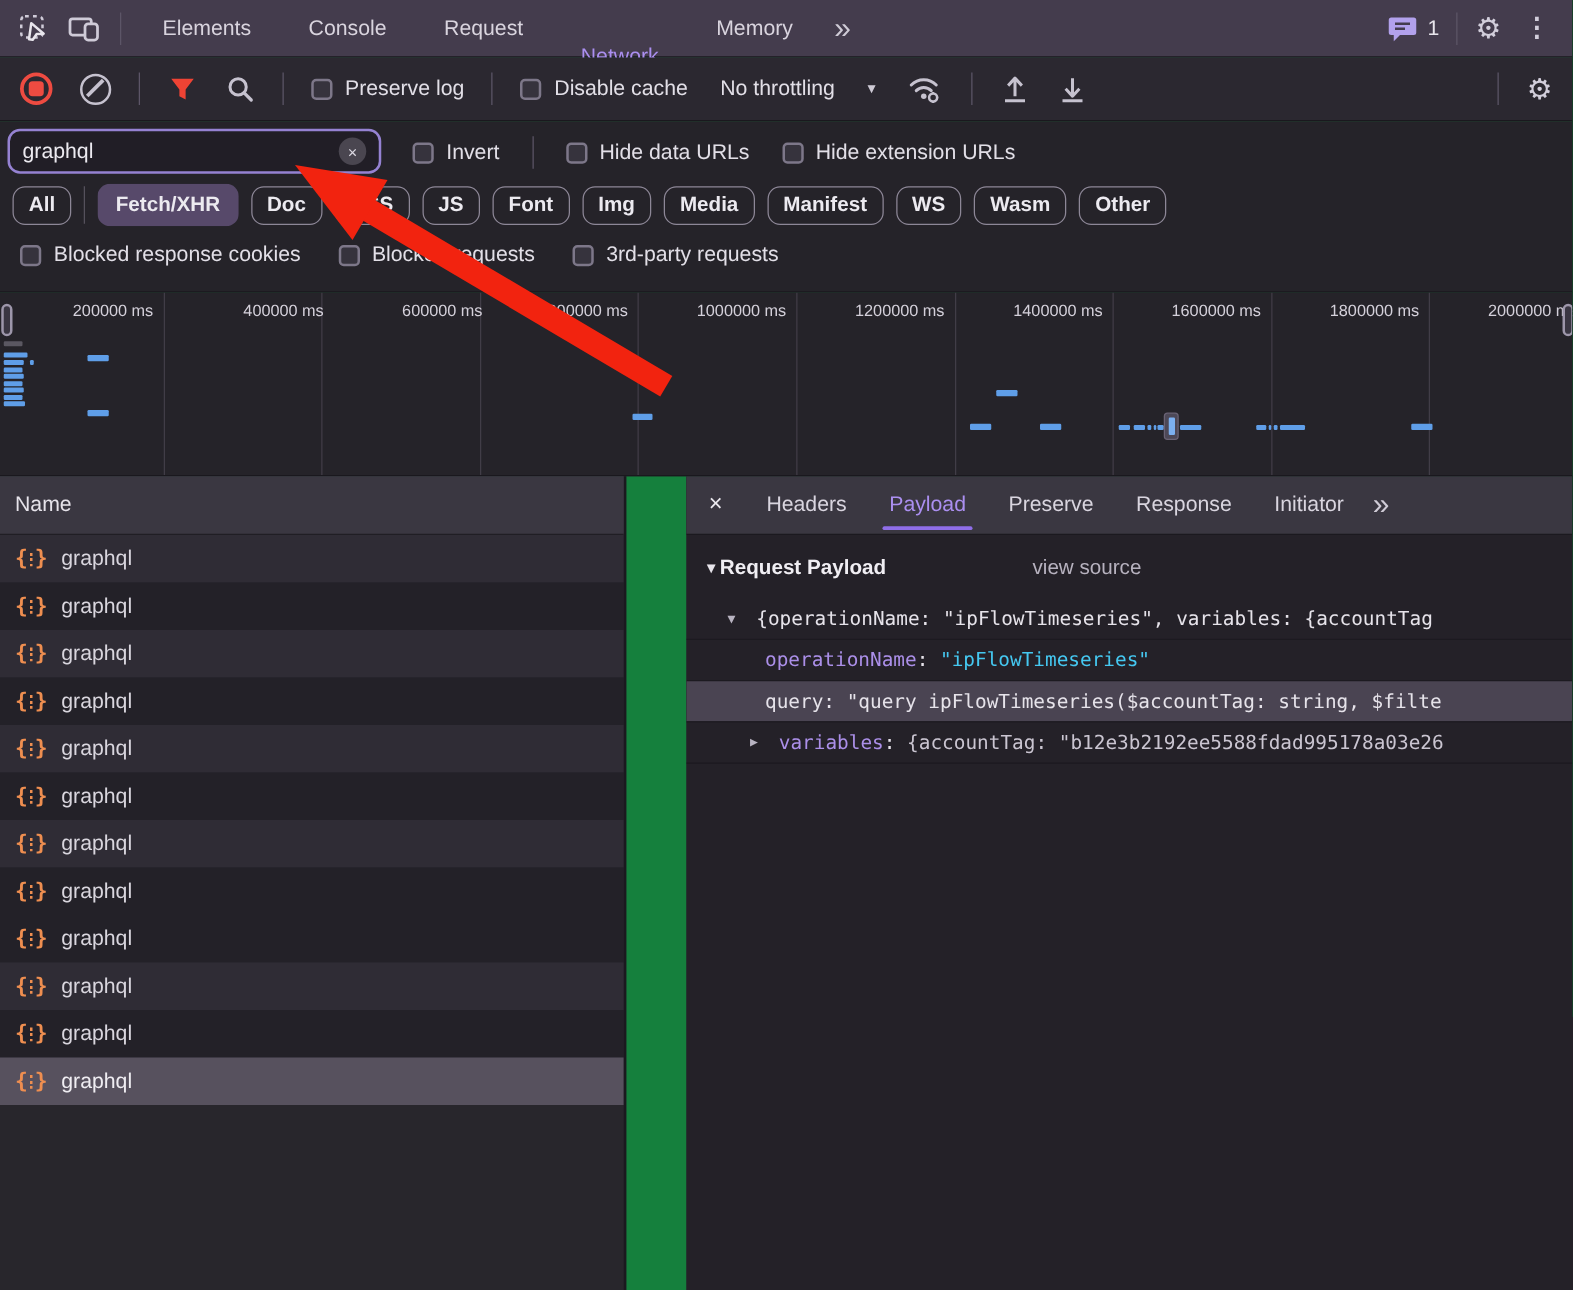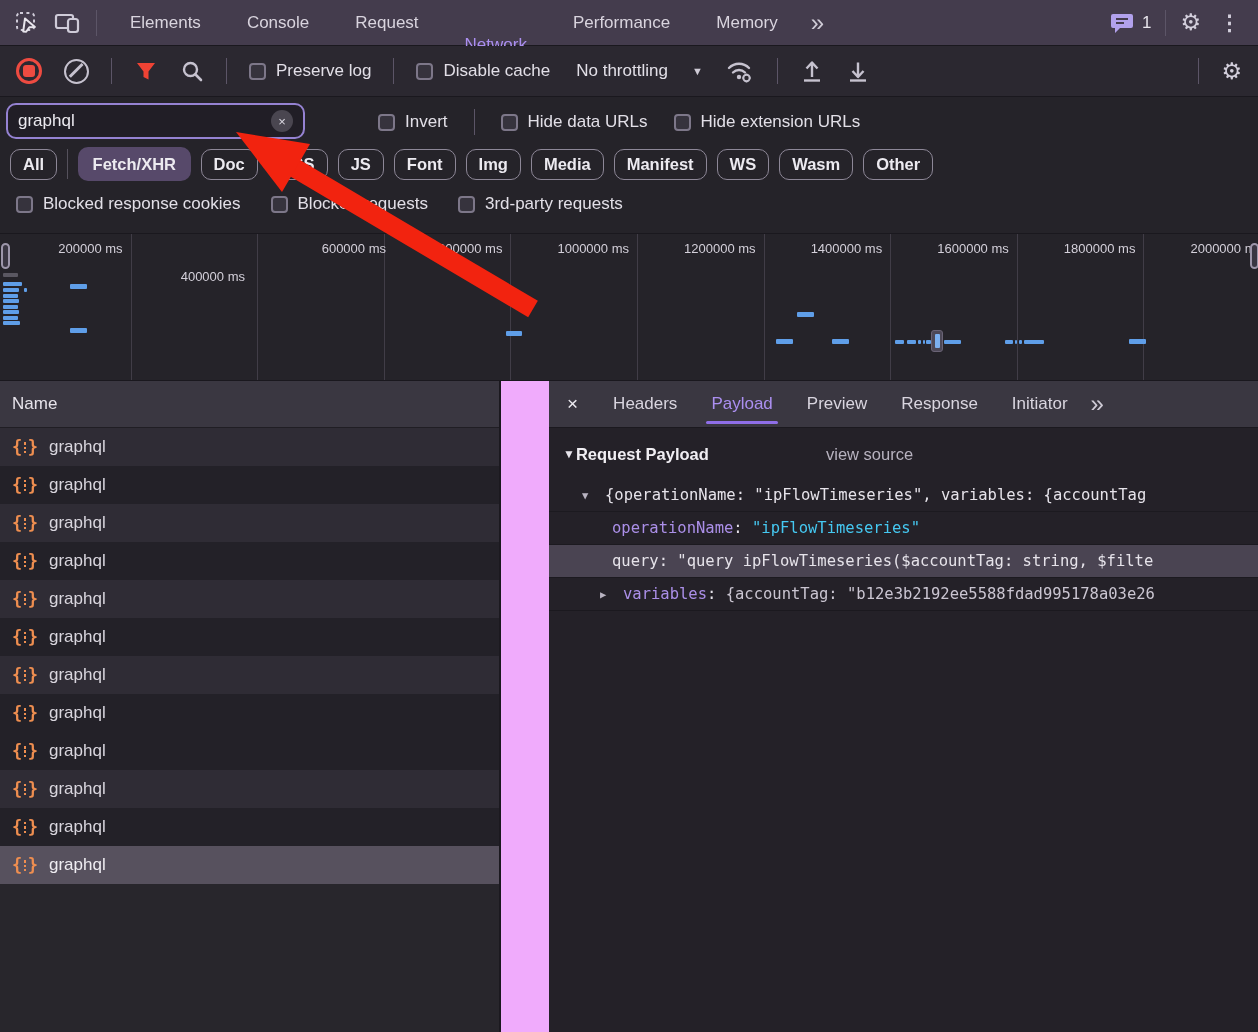--- a/index.html
+++ b/index.html
@@ -4,21 +4,21 @@
 <style>
   :root{
     --accent:#ab8ff0; --accent-line:#8f6ee8; --arrow-red:#f2230f;
     --bar-blue:#5f9ee8; --icon-orange:#ee8e50; --key-purple:#ab8fe8;
     --string-cyan:#45c8f1; --chip-active:#57496a; --sel-row:#57515e;
     --hl-row:#4a4452;
   }
   *{box-sizing:border-box; margin:0; padding:0;}
   html,body{background:#141317;}
   body{font-family:"Liberation Sans", sans-serif; -webkit-font-smoothing:antialiased;}
-  #app{position:relative; width:1258px; height:1032px; overflow:hidden; background:#f0abfc; color:#e6e3ea;}
+  #app{position:relative; width:1258px; height:1032px; overflow:hidden; background:#15803d; color:#e6e3ea;}
 
   
   .topbar{position:absolute; left:0; top:0; width:1258px; height:46px; background:#443c4d; display:flex; align-items:center; border-bottom:1px solid #1a181e;}
   .topbar-icons{display:flex; align-items:center; gap:14px; padding:0 10px 0 14px;}
   .vdiv{width:1px; height:26px; background:#5c5567;}
   .main-tabs{display:flex; align-items:center; height:100%;}
   .tab{position:relative; height:100%; display:flex; align-items:center; padding:0 23px; font-size:17px; color:#d9d4de; cursor:default;}
   .tab.active{color:var(--accent);margin-top:45px;}
   .tab.active::after{content:""; position:absolute; left:10px; right:10px; bottom:0; height:3px; border-radius:2px; background:var(--accent-line);}
   .more-chevron{font-size:24px; color:#cfcbd6; padding:0 10px; letter-spacing:-2px;}
@@ -37,21 +37,21 @@
   .cb-item{display:flex; align-items:center; gap:10px; font-size:17px; color:#e2dfe7; white-space:nowrap;}
   .throttle{display:flex; align-items:center; gap:24px; font-size:17px; color:#e2dfe7; margin-left:4px;}
   .throttle .tri{font-size:11px; color:#cfcbd6;}
   .spacer{flex:1;}
 
   
   .filters{position:absolute; left:0; top:97px; width:1258px; height:137px; background:#252329; border-bottom:1px solid #1a181e;}
   .filter-input{position:absolute; left:6px; top:6px; width:299px; height:36px; background:#211e26; border:2px solid #9582d2; border-radius:10px; display:flex; align-items:center; padding:0 10px; }
   .filter-input input{flex:1; background:transparent; border:0; outline:0; color:#eceaf0; font-size:17px; font-family:"Liberation Sans",sans-serif;}
   .input-clear{width:22px; height:22px; border-radius:50%; background:#4a4650; color:#dcd9e2; font-size:13px; display:flex; align-items:center; justify-content:center;}
-  .filter-row1{position:absolute; left:330px; top:8px; display:flex; align-items:center; gap:26px; height:34px;margin-left:48px;}
+  .filter-row1{position:absolute; left:330px; top:8px; display:flex; align-items:center; gap:26px; height:34px;}
   .chips{position:absolute; left:10px; top:50px; display:flex; align-items:center; gap:10px;}
   .chip{border:1.5px solid #8d8797; border-radius:10px; padding:5px 12px; font-size:16.5px; font-weight:600; color:#eceaf0; white-space:nowrap;}
   .chip.active{background:var(--chip-active); border-color:transparent; padding:6.5px 13.5px;}
   .chips .vdiv{height:30px; background:#55515c;}
   .filter-row3{position:absolute; left:16px; top:97px; display:flex; align-items:center; gap:30px;}
 
   
   .overview{position:absolute; left:0; top:234px; width:1258px; height:147px; background:#252329; border-bottom:1px solid #1a181e; overflow:hidden;}
   .gridline{position:absolute; top:0; bottom:0; width:1px; background:#413d47;}
   .tick{position:absolute; top:7px; width:110px; text-align:right; font-size:13px; color:#d4d0da; white-space:nowrap;}
@@ -120,21 +120,20 @@
           <rect x="14" y="8" width="10" height="13" rx="2.5" fill="#443c4d" stroke="#cfcbd8" stroke-width="2.2"></rect>
         </svg>
       </span>
       <span class="vdiv"></span>
     </div>
     <div class="main-tabs">
         <div class="tab">Elements</div>
         <div class="tab">Console</div>
         <div class="tab">Request</div>
         <div class="tab active">Network</div>
-        <div class="tab">Performance</div>
         <div class="tab">Memory</div>
       </div>
     <span class="more-chevron">»</span>
     <div class="topbar-right">
       <span style="display:flex;align-items:center;gap:8px;">
         <svg class="ic" width="24" height="22" viewBox="0 0 24 22">
           <path d="M3 2 h18 a2 2 0 0 1 2 2 v10 a2 2 0 0 1 -2 2 h-11 l-5 5 v-5 h-2 a2 2 0 0 1 -2 -2 v-10 a2 2 0 0 1 2 -2 z" fill="#b2a1ec"></path>
           <rect x="6" y="6" width="12" height="2" fill="#443c4d"></rect>
             <rect x="6" y="10" width="8" height="2" fill="#443c4d"></rect>
         </svg>
@@ -257,21 +256,21 @@
           <span class="cb"></span>
           <span>3rd-party requests</span>
         </label>
       </div>
   </div>
 
   <div class="overview">
       <div class="gridline" style="left: 130.6px;"></div>
       <span class="tick" style="left: 12.6px;">200000 ms</span>
       <div class="gridline" style="left: 257.2px;"></div>
-      <span class="tick" style="left: 135px; margin-top: 28px;">400000 ms</span>
+      <span class="tick" style="left: 149px;">400000 ms</span>
       <div class="gridline" style="left: 383.8px;"></div>
       <span class="tick" style="left: 276px;">600000 ms</span>
       <div class="gridline" style="left: 510.4px;"></div>
       <span class="tick" style="left: 392.4px;">800000 ms</span>
       <div class="gridline" style="left: 637px;"></div>
       <span class="tick" style="left: 519px;">1000000 ms</span>
       <div class="gridline" style="left: 763.6px;"></div>
       <span class="tick" style="left: 645.6px;">1200000 ms</span>
       <div class="gridline" style="left: 890.2px;"></div>
       <span class="tick" style="left: 772.2px;">1400000 ms</span>
@@ -415,21 +414,21 @@
             <span>graphql</span>
           </div>
         </div>
     </div>
     <div class="detailpane">
       <div class="detail-tabs">
         <span class="x-close">×</span>
         <span id="dtabs" style="display:flex;height:100%;">
             <div class="dtab">Headers</div>
             <div class="dtab active">Payload</div>
-            <div class="dtab">Preview</div>
+            <div class="dtab">Preserve</div>
             <div class="dtab">Response</div>
             <div class="dtab">Initiator</div>
           </span>
         <span class="more-chevron">»</span>
       </div>
       <div class="payload">
         <div class="pl-title-row">
           <span class="pl-title-tri">▼</span>
           <span class="pl-title">Request Payload</span>
           <span class="pl-viewsource">view source</span>

